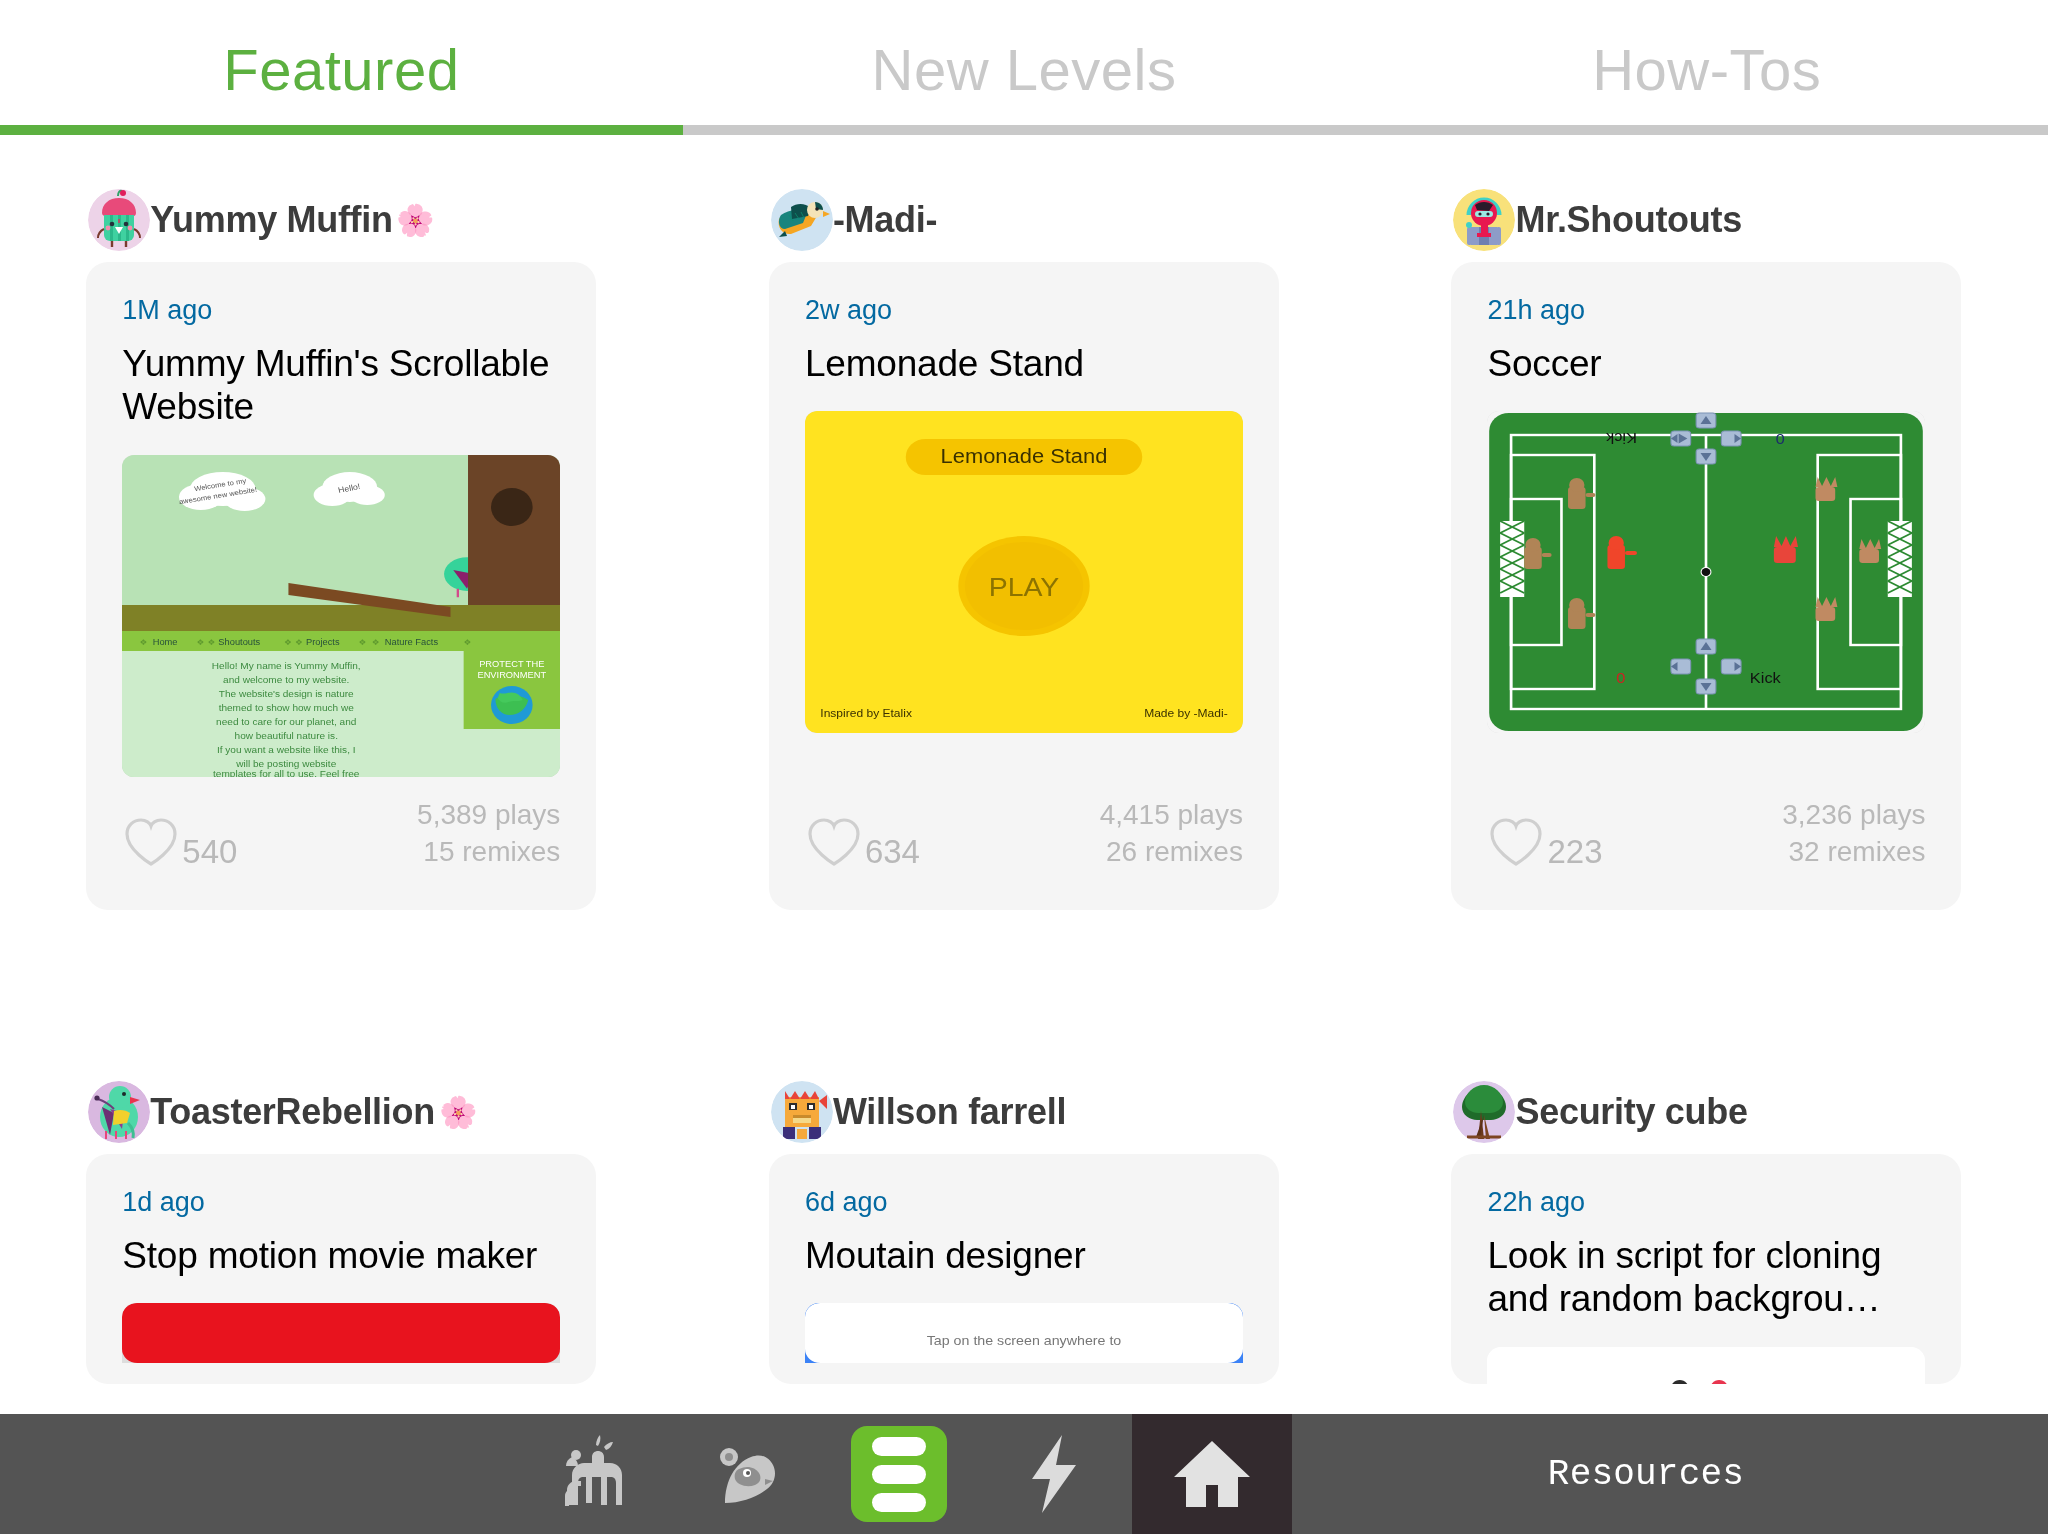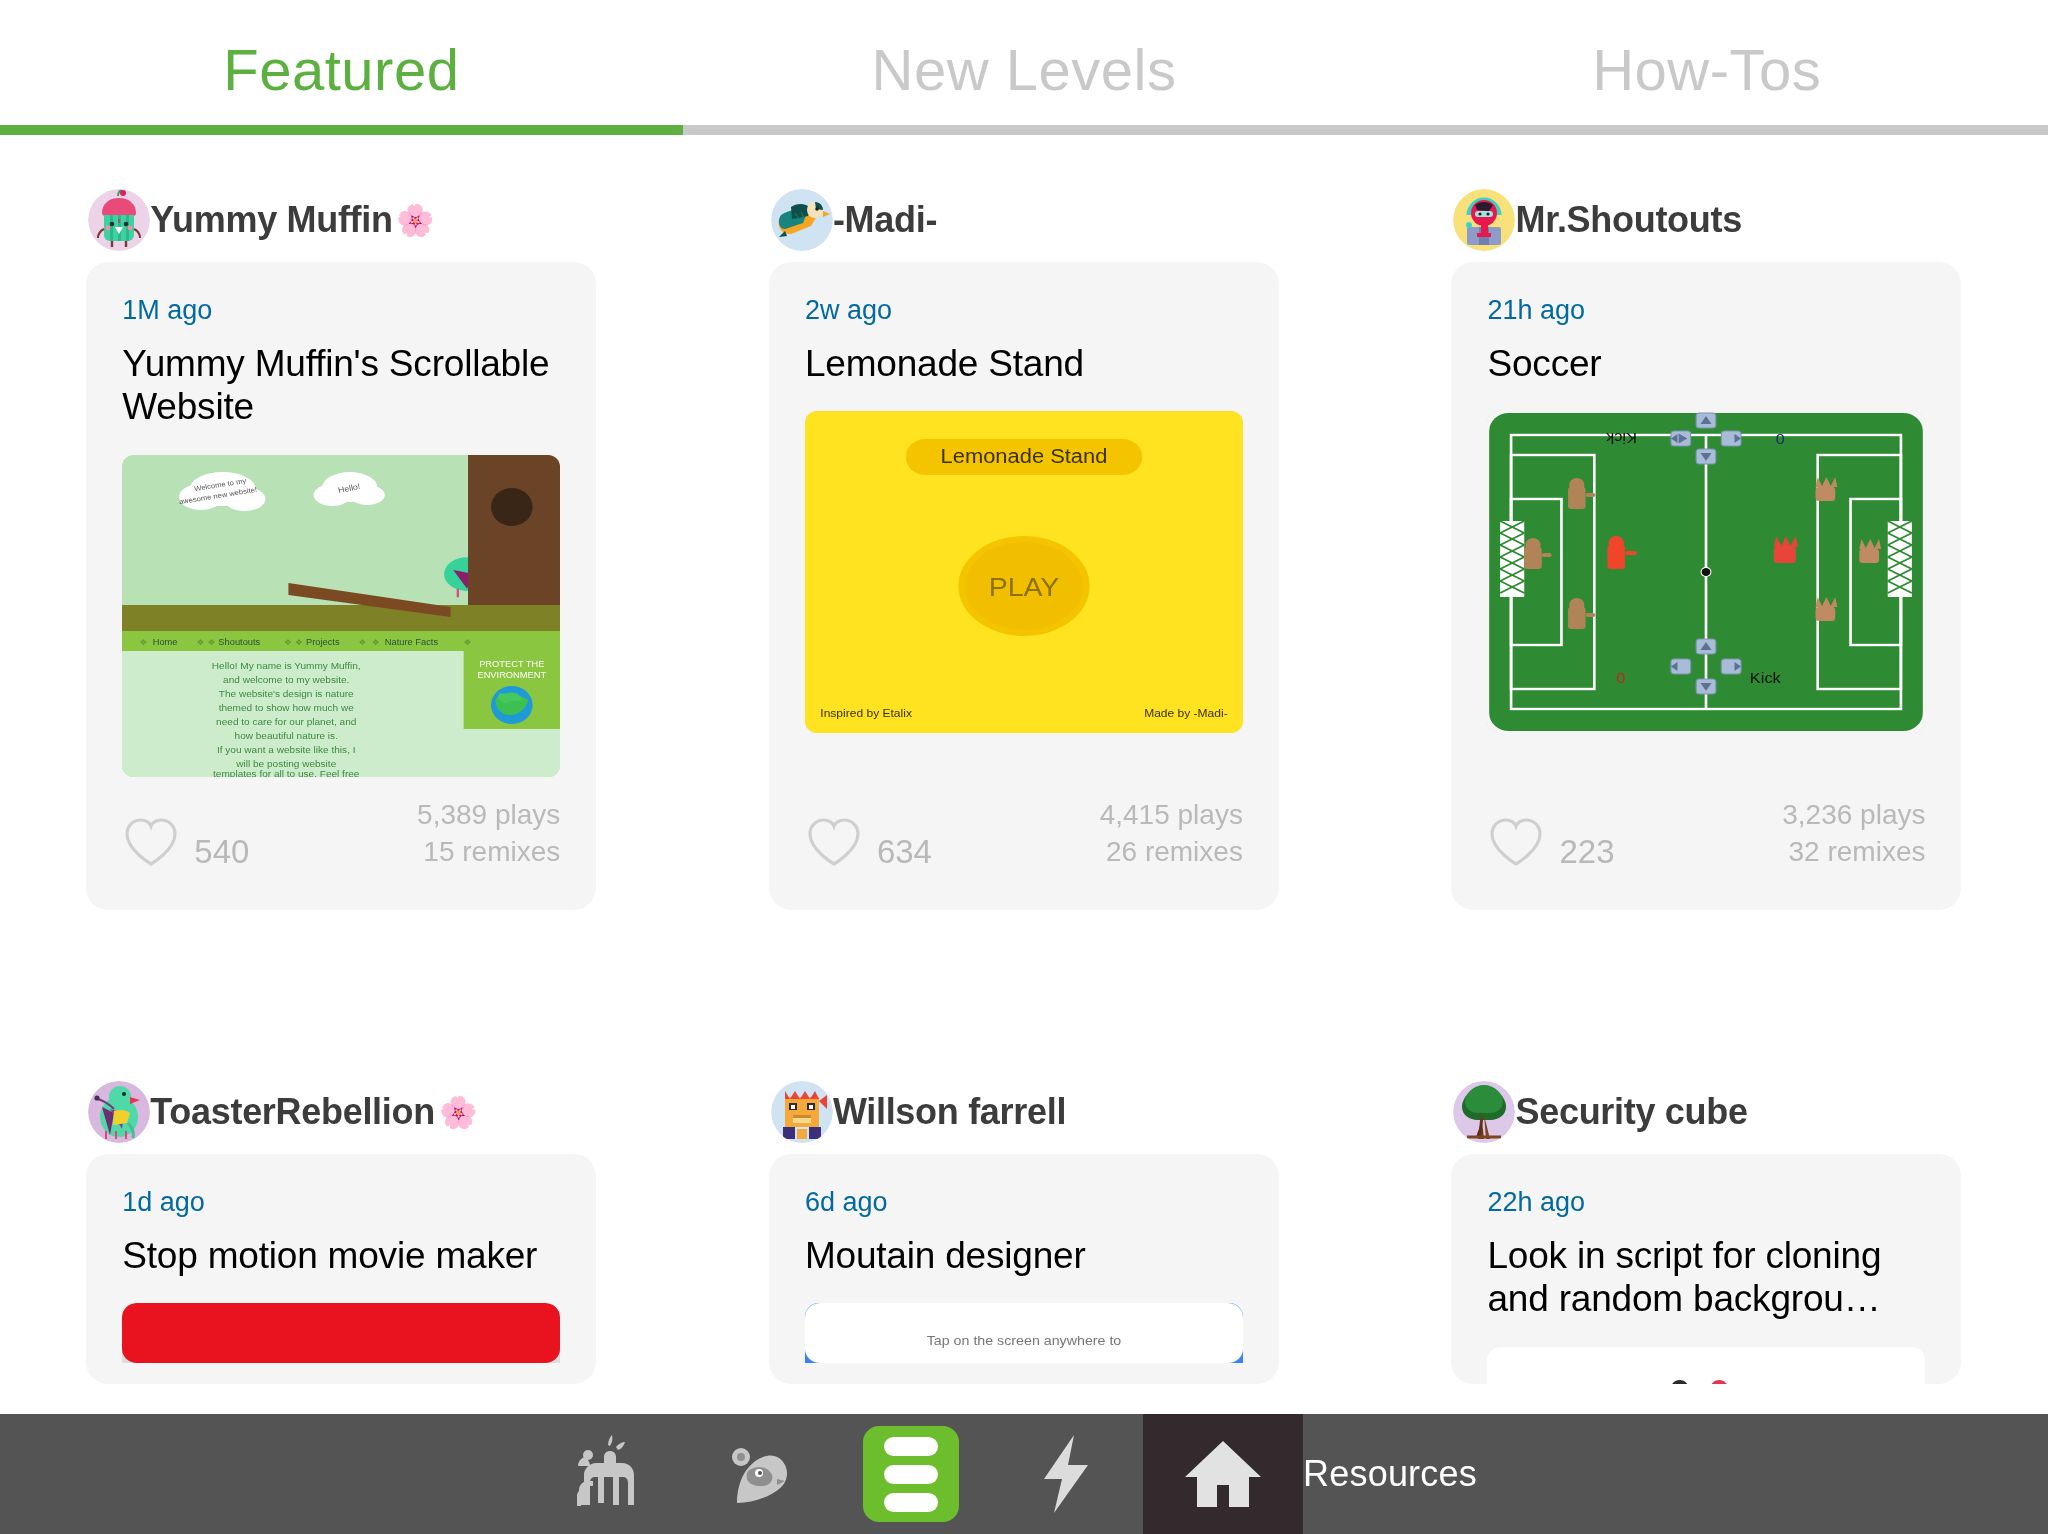--- a/index.html
+++ b/index.html
@@ -46,21 +46,21 @@
   .card-age { font-size:27px; color:#0369a1; line-height:1.1; margin-bottom:16px; }
   .card-title { font-size:37px; color:#000000; line-height:1.18; font-weight:400;
                 letter-spacing:-0.2px; }
   .thumb-wrap { margin-top:26px; width:100%; }
   .thumb { width:100%; height:322px; border-radius:12px; overflow:hidden; position:relative;
            background:#ddd; }
   .thumb svg { display:block; width:100%; height:100%; }
 
   .stats { position:absolute; left:36px; right:36px; bottom:40px;
            display:flex; justify-content:space-between; align-items:flex-end; }
-  .likes { display:flex; align-items:flex-end; gap:14px; }
+  .likes { display:flex; align-items:flex-end; gap:2px; }
   .heart { width:58px; height:56px; }
   .like-count { font-size:33px; color:#b9b9b9; line-height:1; padding-bottom:2px; }
   .counts { text-align:right; }
   .counts div { font-size:28px; color:#b9b9b9; line-height:1.33; }
 
   .row-gap { height:160px; width:100%; }
 
   
   .toolbar { position:absolute; left:0; bottom:0; width:2048px; height:120px;
              background:#545454; display:flex; align-items:center; }
@@ -68,21 +68,21 @@
   .tb-icons { display:flex; align-items:center; gap:0; }
   .tb-btn { width:155px; height:120px; display:flex; align-items:center;
             justify-content:center; }
   .tb-btn.home { background:#332a2e; width:160px; }
   .tb-btn svg { display:block; }
   .lib-btn { width:96px; height:96px; background:#6cbe2c; border-radius:16px;
              display:flex; flex-direction:column; align-items:center; justify-content:center;
              gap:9px; }
   .lib-bar { width:54px; height:19px; background:#fff; border-radius:10px; }
   .resources { color:#ffffff; font-size:36px; padding-right:48px; letter-spacing:0.2px; }
-  .tb-right { display:flex; align-items:center; flex:1 1 auto; justify-content:flex-start; }
+  .tb-right { display:flex; align-items:center; flex:1 1 auto; justify-content:center;font-family:Liberation Mono, monospace; }
 </style>
 </head>
 <body>
 
 <div id="app">
 
   <div class="tabbar">
     <div class="tab active">
       <div class="tab-label">Featured</div>
       <div class="tab-underline"></div>

